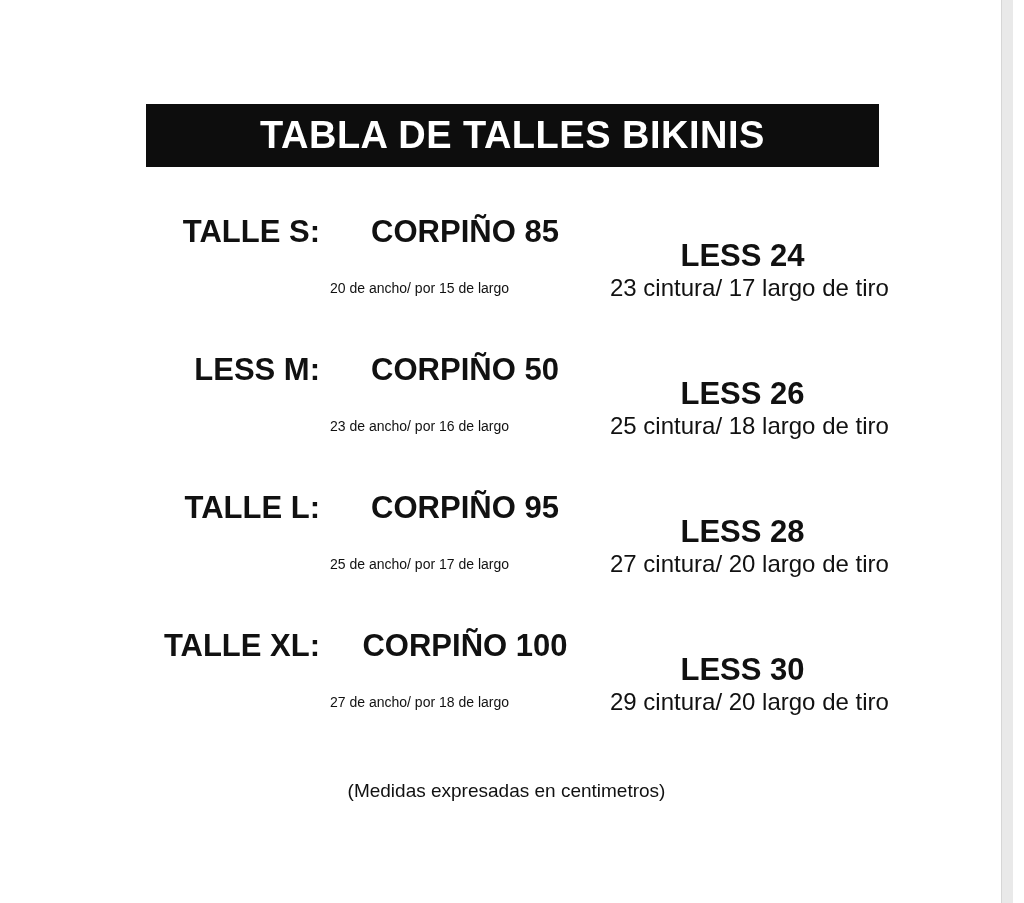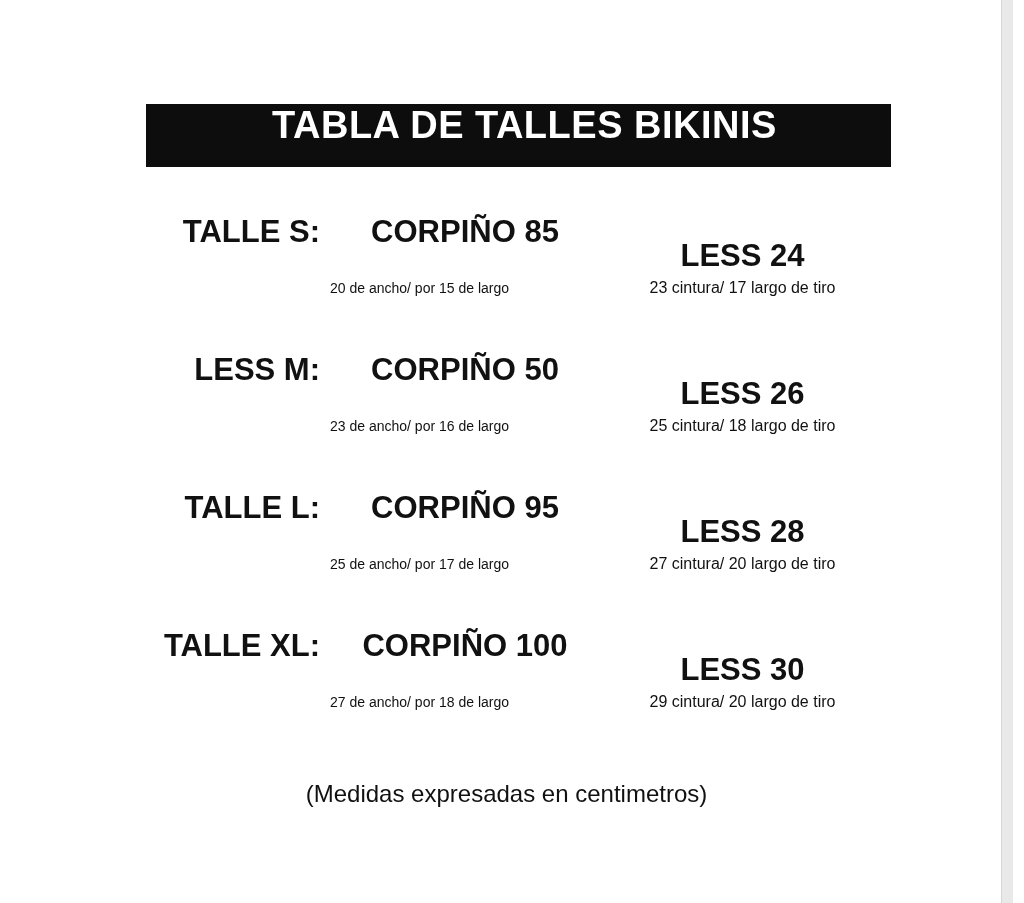--- a/index.html
+++ b/index.html
@@ -33,22 +33,22 @@
   }
 
   .title-bar {
     position: absolute;
     left: 146px;
     top: 104px;
     width: 733px;
     height: 63px;
     background: #0d0d0d;
     display: flex;
+    align-items: center;
     justify-content: center;
-    padding-left: 12px;
   }
   .title-bar-text {
     color: #ffffff;
     font-size: 38px;
     font-weight: bold;
     letter-spacing: 0.5px;
     white-space: nowrap;
   }
 
   .rows {
@@ -109,32 +109,32 @@
     text-align: left;
     font-size: 14px;
     line-height: 40px;
     white-space: nowrap;
   }
   .bottom-detail {
     position: absolute;
     left: 610px;
     width: 265px;
     text-align: center;
-    font-size: 16px;
+    font-size: 24px;
     line-height: 40px;
     white-space: nowrap;
   }
 
   .footnote {
     position: absolute;
     left: 0;
     top: 780px;
     width: 1013px;
     text-align: center;
-    font-size: 24px;
+    font-size: 19px;
     white-space: nowrap;
   }
 </style>
 </head>
 <body>
 
 <div class="page">
 
   <div class="title-bar">
     <div class="title-bar-text">TABLA DE TALLES BIKINIS</div>

